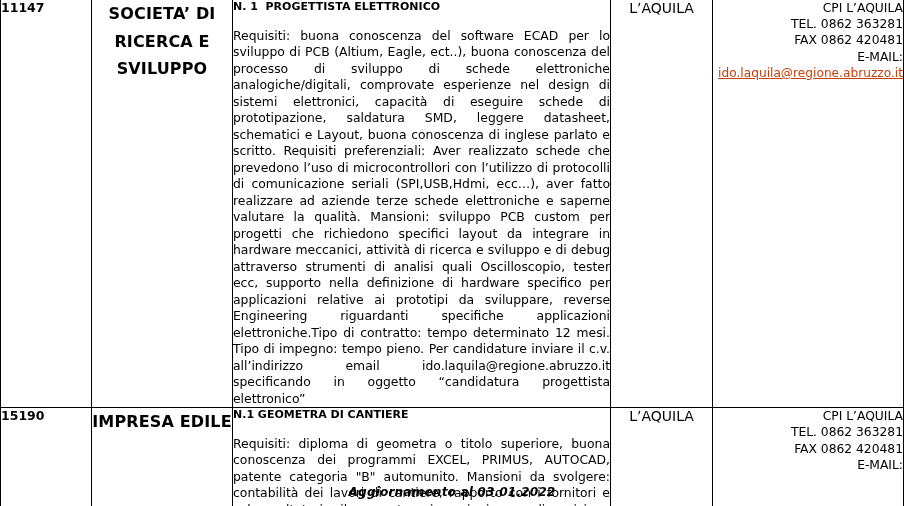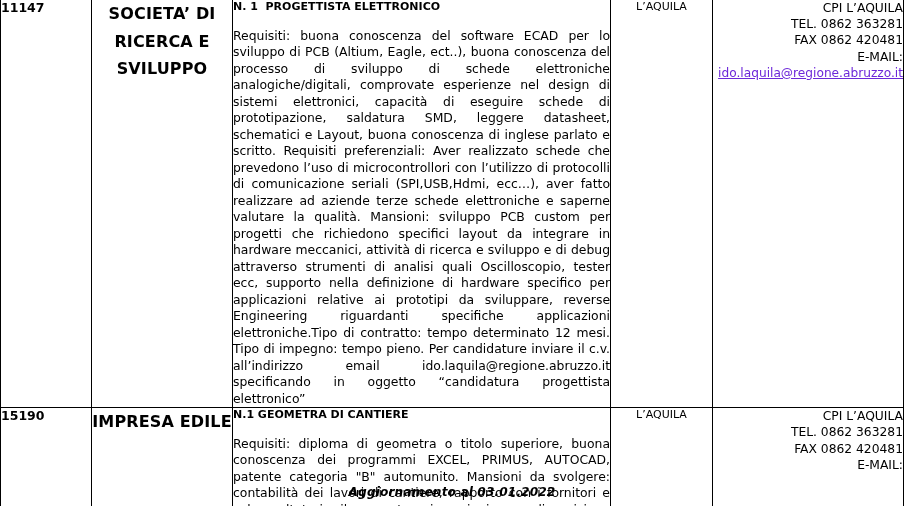--- a/index.html
+++ b/index.html
@@ -58,21 +58,21 @@
   .cell-company {
     text-align: center;
     font-weight: bold;
     font-size: 16px;
     line-height: 1.72;
     vertical-align: middle;
     letter-spacing: 0.15px;
   }
   .cell-place {
     text-align: center;
-    font-size: 11px;
+    font-size: 14px;
     vertical-align: middle;
   }
   .cell-contact {
     text-align: right;
     font-size: 12.3px;
     line-height: 1.32;
     vertical-align: middle;
     padding: 2px 3px;
   }
   .cell-desc {
@@ -91,21 +91,21 @@
   }
   .desc-body {
     display: block;
     text-align: justify;
     text-justify: inter-word;
   }
   .desc-spacer { display: block; height: 13px; }
 
   .contact-line { display: block; white-space: nowrap; }
   .contact-email {
-    color: #6d28d9;
+    color: #c2410c;
     text-decoration: underline;
     display: block;
     white-space: nowrap;
     font-size: 12.2px;
   }
 
   .footer {
     position: absolute;
     left: 0;
     top: 485px;

